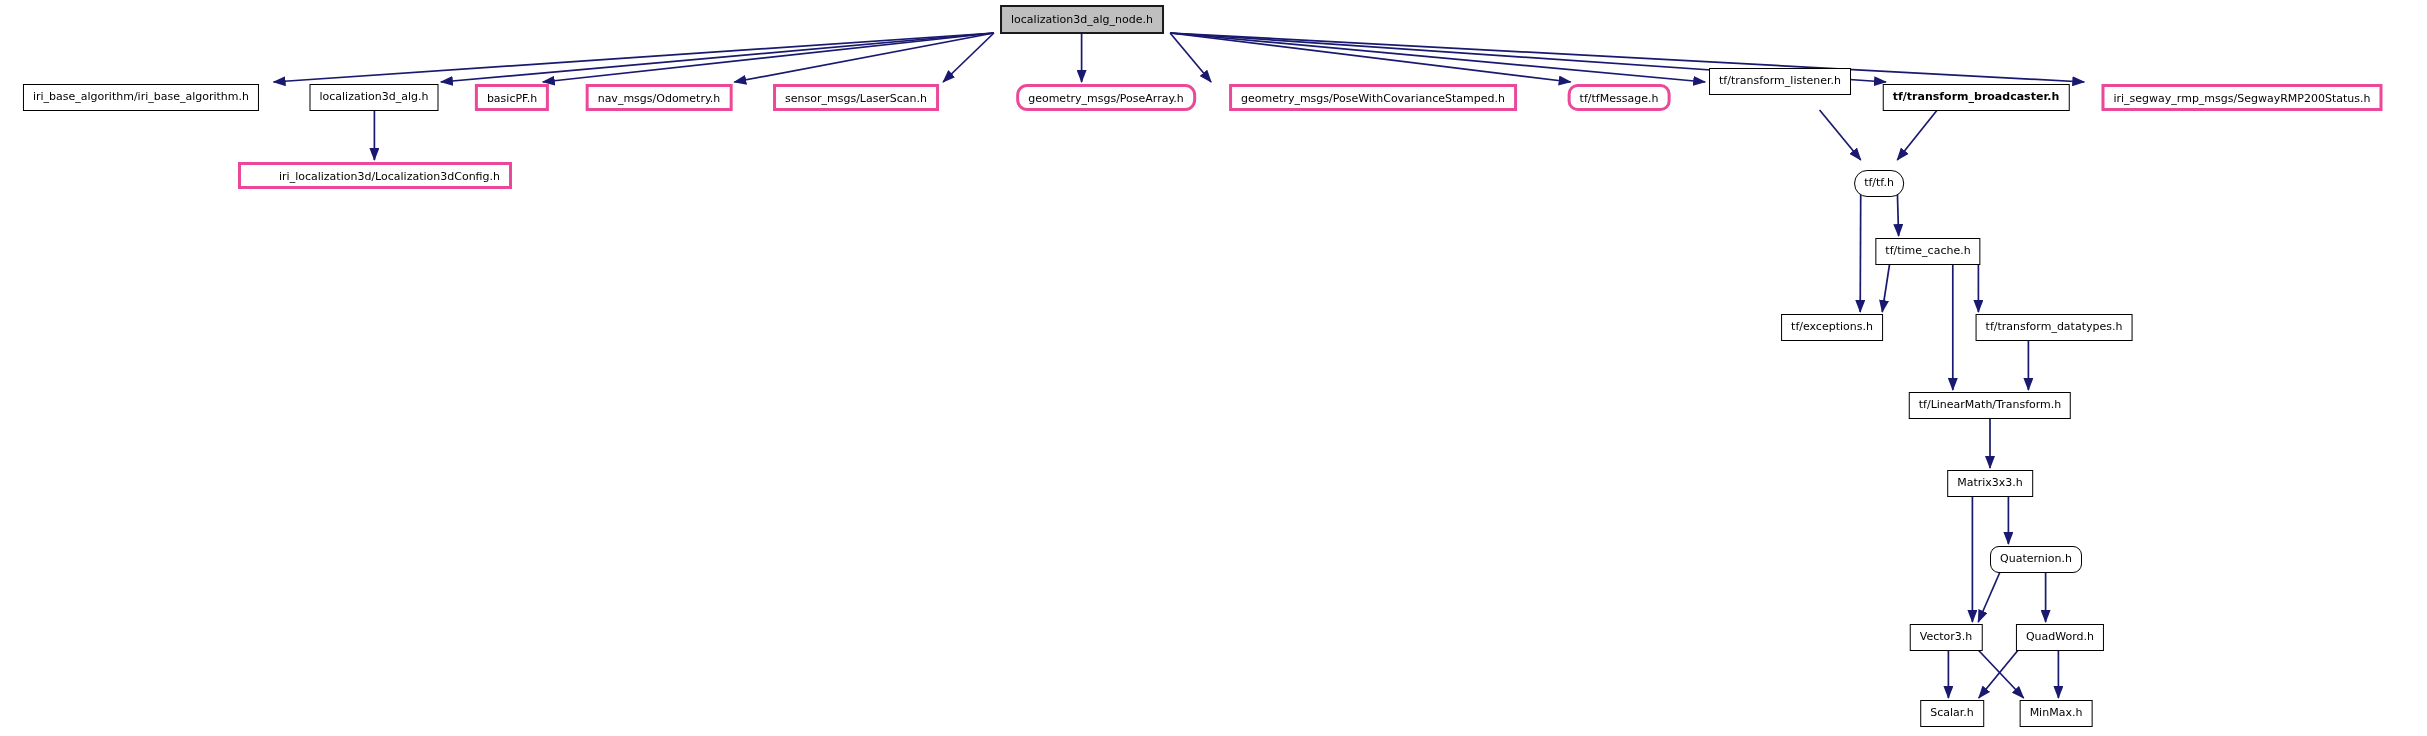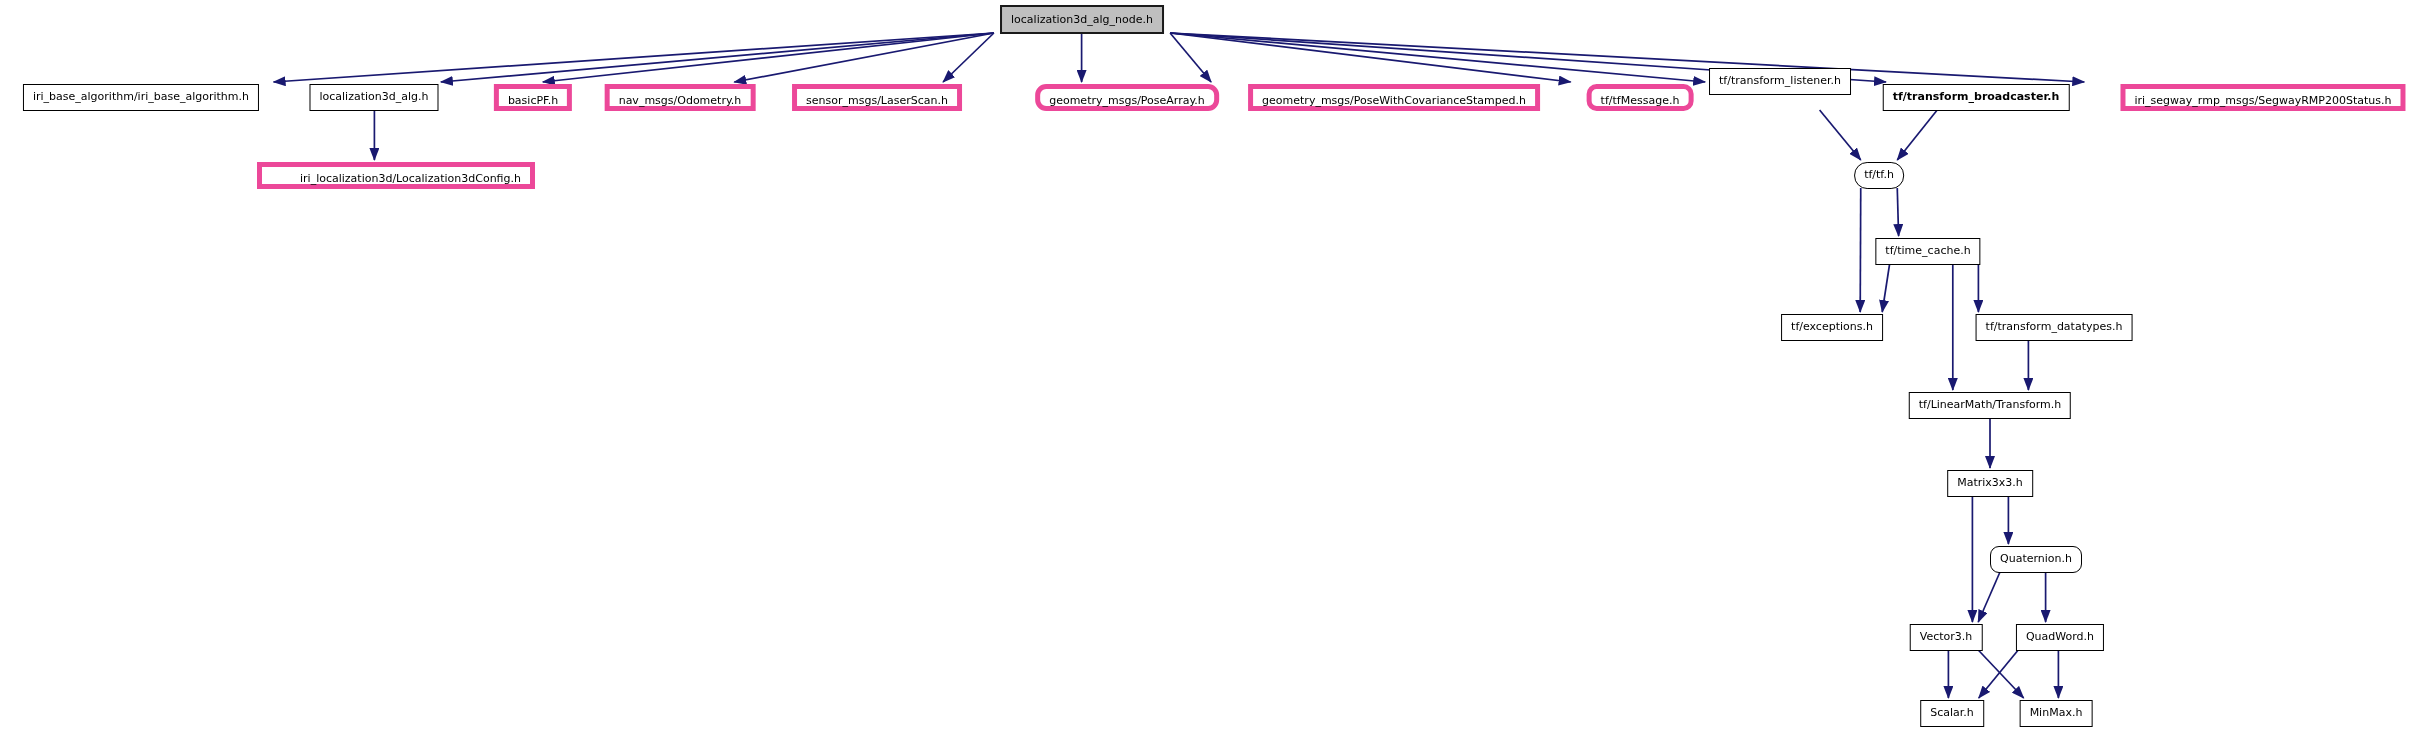--- a/index.html
+++ b/index.html
@@ -20,21 +20,21 @@
     line-height:24px;
     padding:0 9px;
     white-space:nowrap;
     background:#ffffff;
     border:1px solid #000000;
     color:#000000;
     font-size:11px;
     text-align:center;
   }
   .node--linked{border:1px solid #000000;cursor:pointer;}
-  .node--external{border:5px solid #ec4899;margin-left:21px;}
+  .node--external{border:3px solid #ec4899;}
   .node--root{
     background:#bfbfbf;
     border:2px solid #1a1a1a;
     height:29px;
     line-height:25px;
     cursor:default;
   }
   .edge-path{fill:none;stroke-linecap:butt;}
 </style>
 </head>
@@ -86,21 +86,21 @@
       <div class="node node--external" style="left: 512px; top: 84px;">basicPF.h</div>
       <div class="node node--external" style="left: 659px; top: 84px;">nav_msgs/Odometry.h</div>
       <div class="node node--external" style="left: 856px; top: 84px;">sensor_msgs/LaserScan.h</div>
       <div class="node node--external" style="left: 1106px; top: 84px; border-radius: 11px;">geometry_msgs/PoseArray.h</div>
       <div class="node node--external" style="left: 1373px; top: 84px;">geometry_msgs/PoseWithCovarianceStamped.h</div>
       <div class="node node--external" style="left: 1619px; top: 84px; border-radius: 10px;">tf/tfMessage.h</div>
       <div class="node node--linked" style="left: 1780px; top: 68px;">tf/transform_listener.h</div>
       <div class="node node--linked" style="left: 1976px; top: 84px; font-weight: bold;">tf/transform_broadcaster.h</div>
       <div class="node node--external" style="left: 2242px; top: 84px;">iri_segway_rmp_msgs/SegwayRMP200Status.h</div>
       <div class="node node--external" style="left: 375px; top: 162px; padding-left: 38px;">iri_localization3d/Localization3dConfig.h</div>
-      <div class="node node--linked" style="left: 1879px; top: 162px; border-radius: 13px;">tf/tf.h</div>
+      <div class="node node--linked" style="left: 1879px; top: 170px; border-radius: 13px;">tf/tf.h</div>
       <div class="node node--linked" style="left: 1928px; top: 238px;">tf/time_cache.h</div>
       <div class="node node--linked" style="left: 1832px; top: 314px;">tf/exceptions.h</div>
       <div class="node node--linked" style="left: 2054px; top: 314px;">tf/transform_datatypes.h</div>
       <div class="node node--linked" style="left: 1990px; top: 392px;">tf/LinearMath/Transform.h</div>
       <div class="node node--linked" style="left: 1990px; top: 470px;">Matrix3x3.h</div>
       <div class="node node--linked" style="left: 2036px; top: 546px; border-radius: 9px;">Quaternion.h</div>
       <div class="node node--linked" style="left: 1946px; top: 624px;">Vector3.h</div>
       <div class="node node--linked" style="left: 2060px; top: 624px;">QuadWord.h</div>
       <div class="node node--linked" style="left: 1952px; top: 700px;">Scalar.h</div>
       <div class="node node--linked" style="left: 2056px; top: 700px;">MinMax.h</div>

